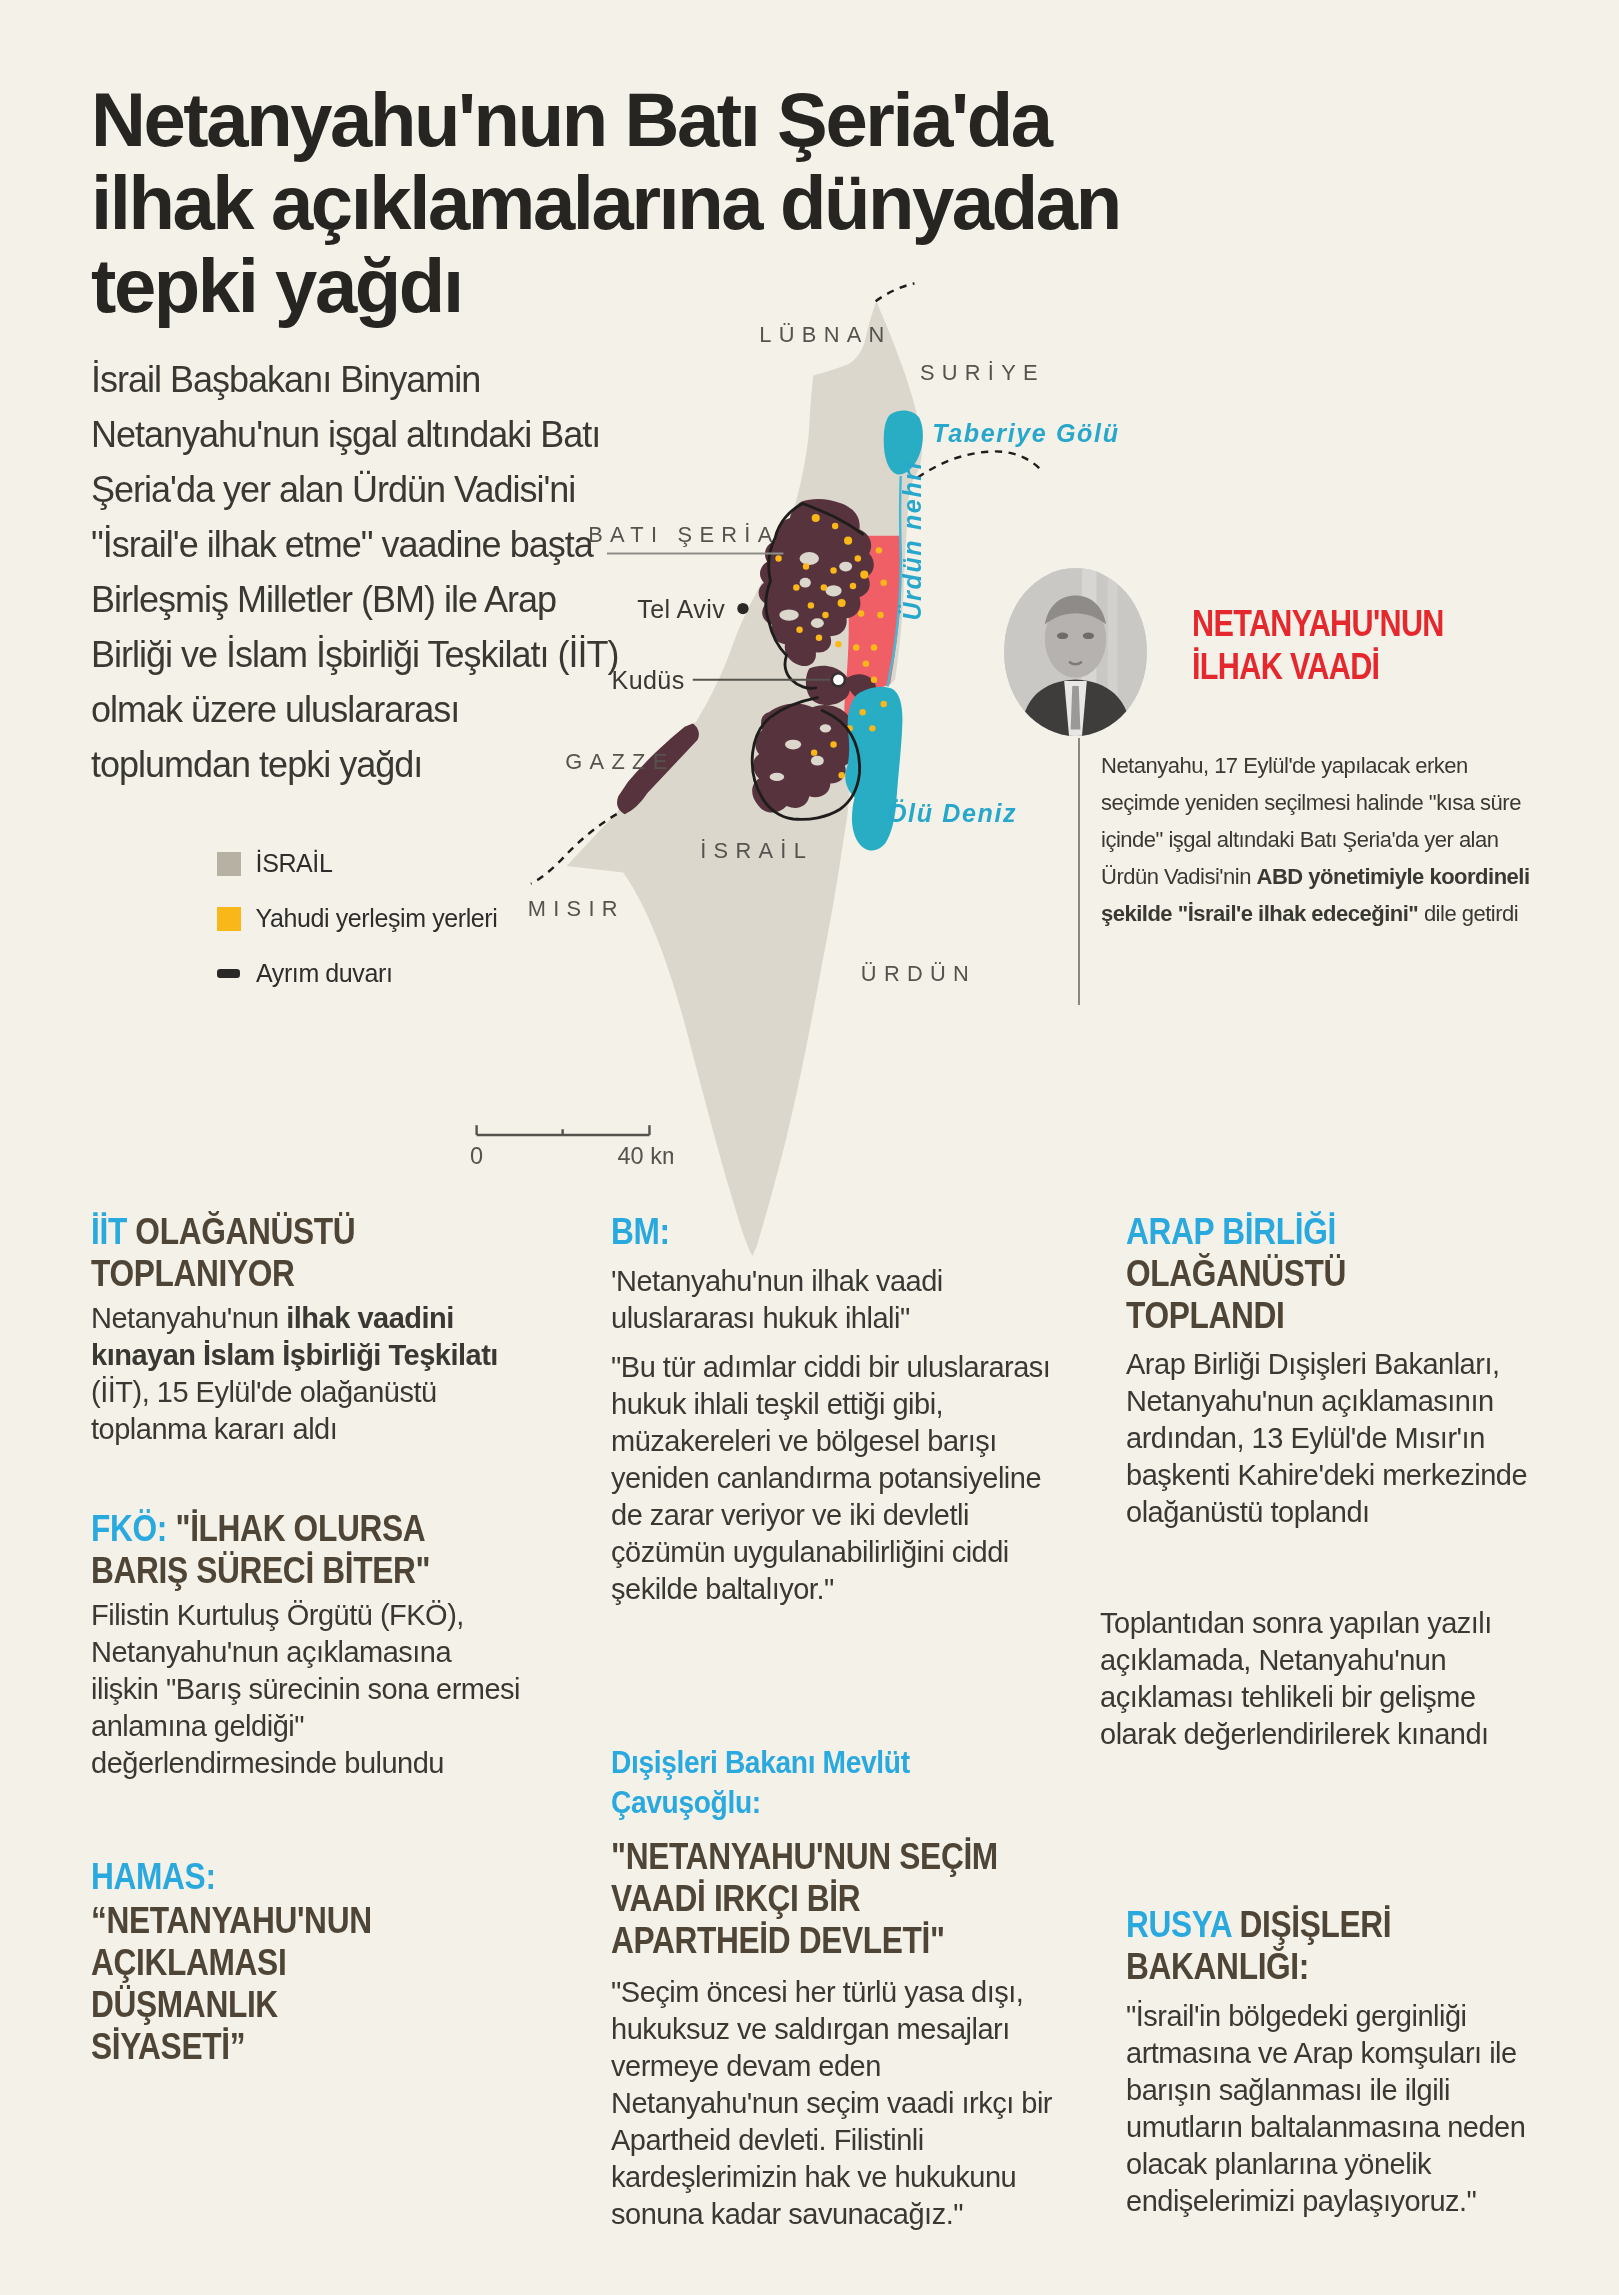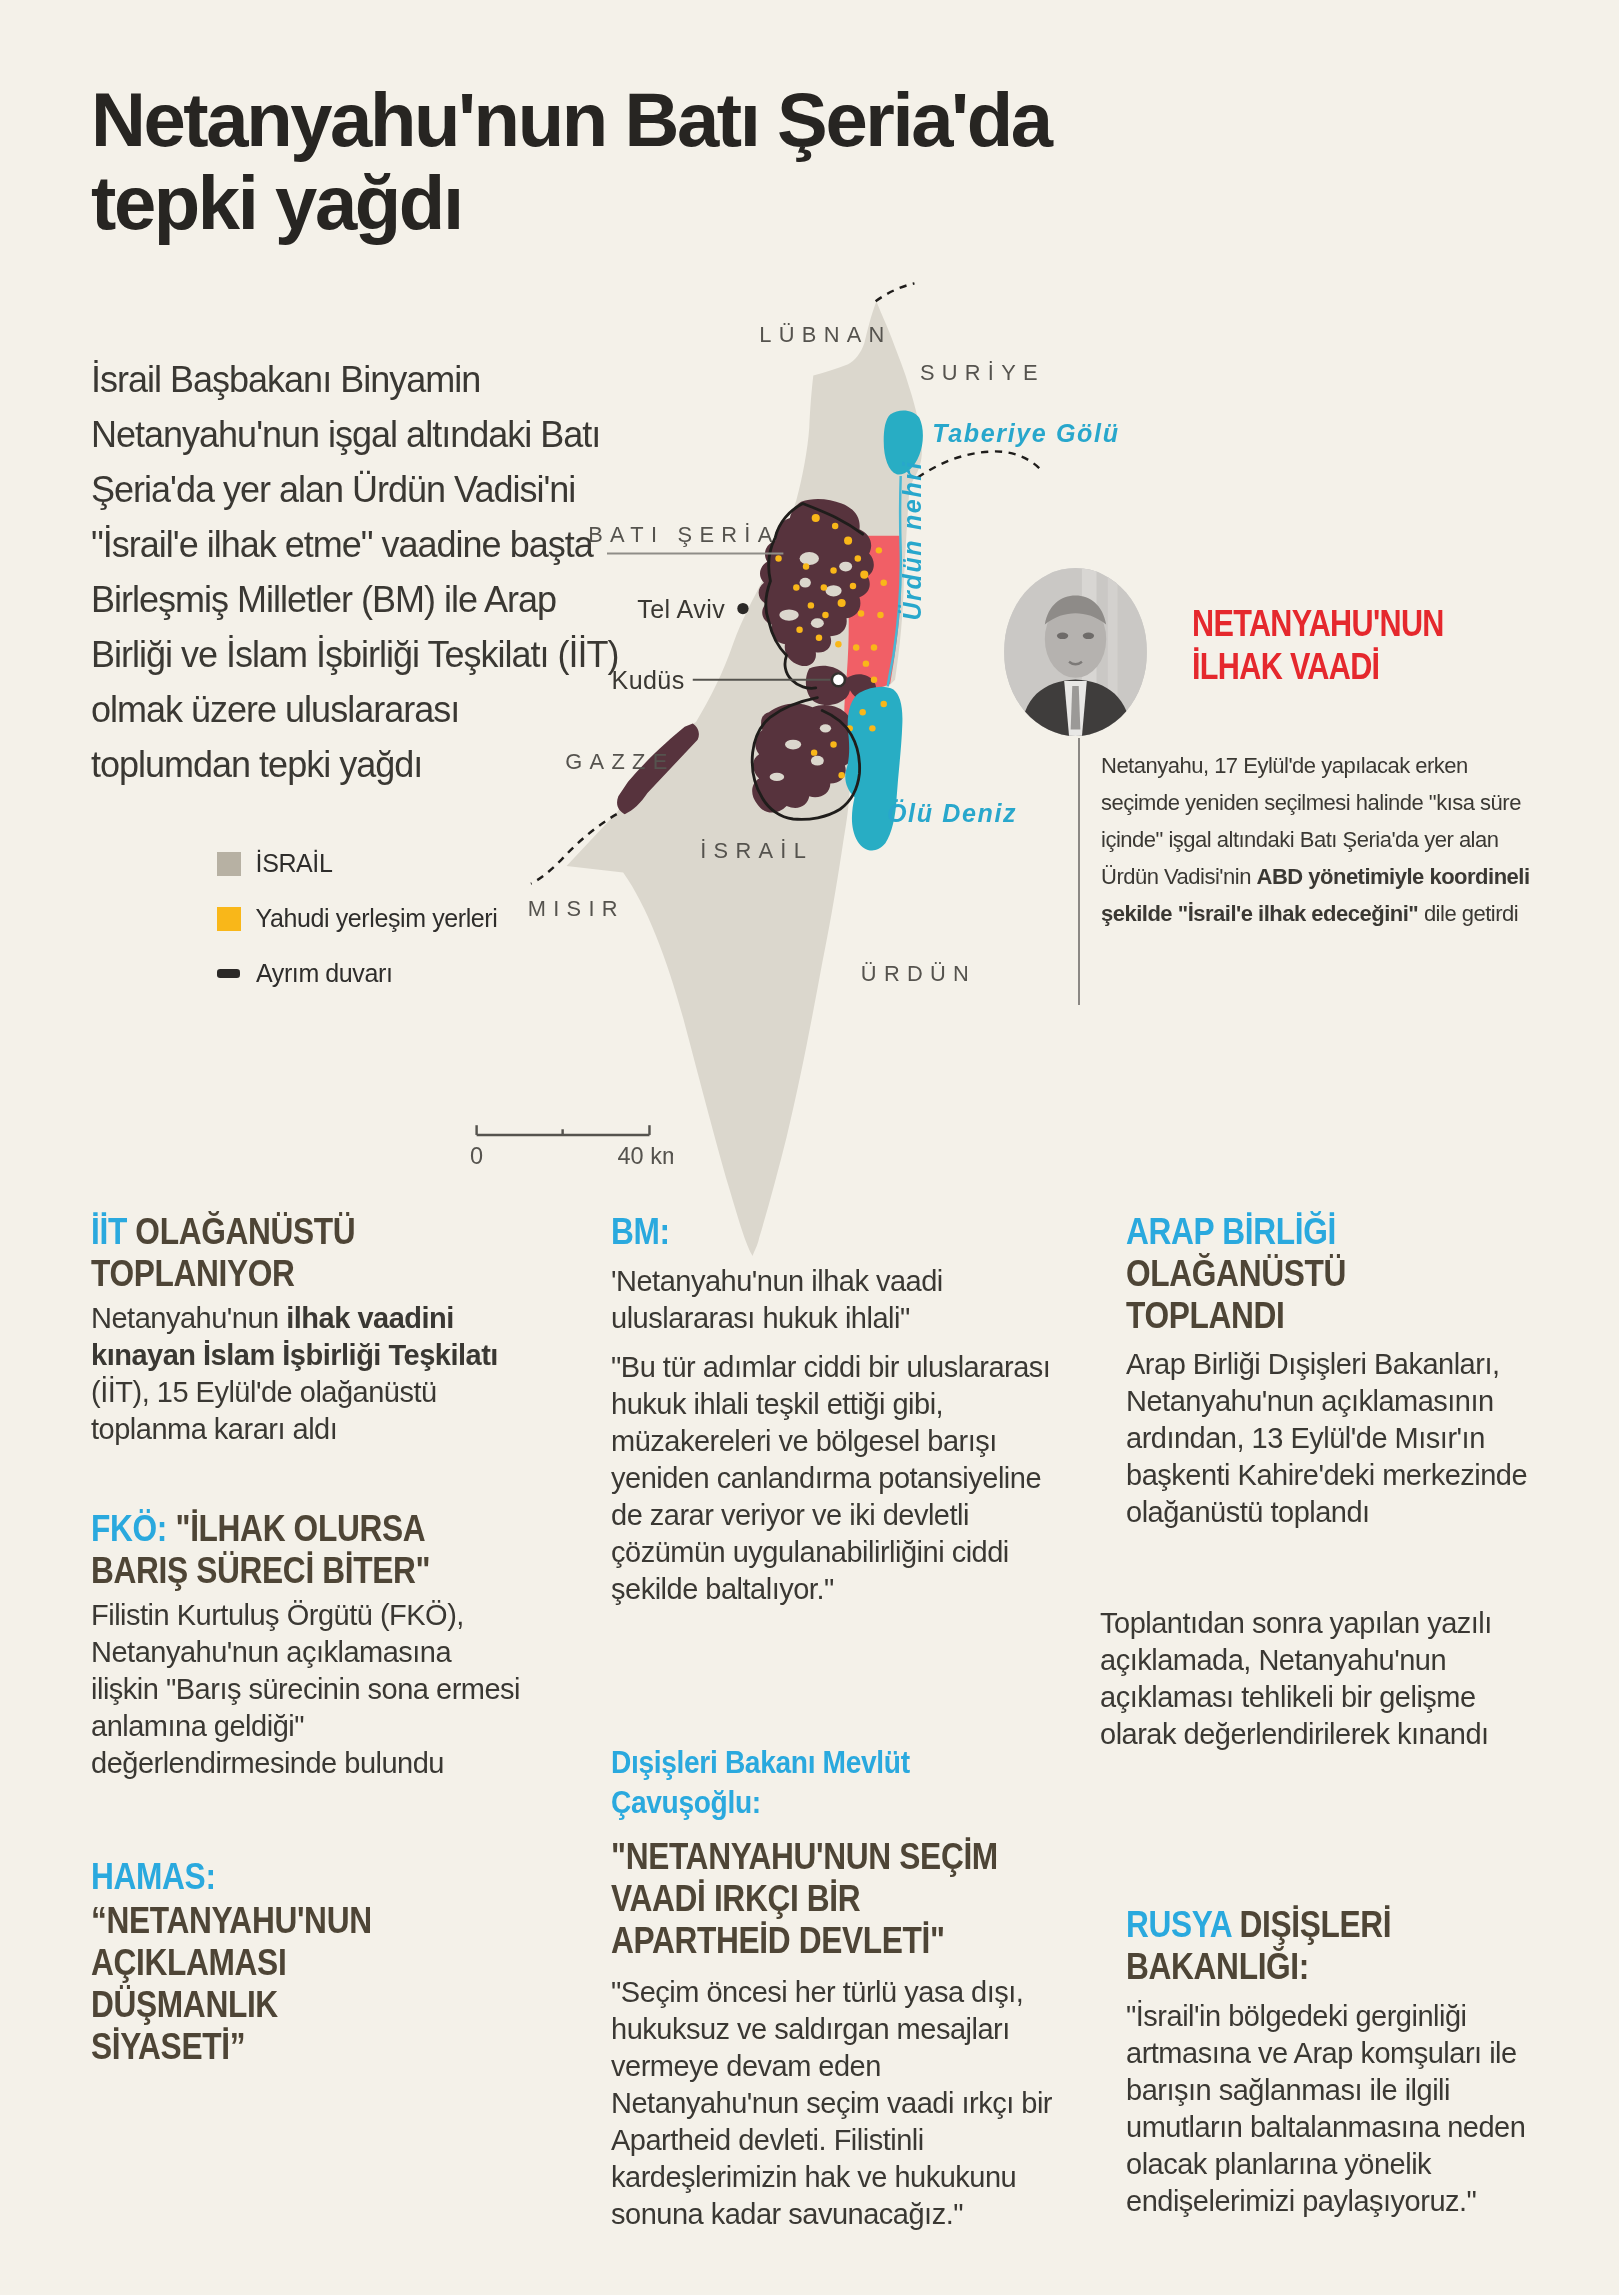--- a/index.html
+++ b/index.html
@@ -45,20 +45,21 @@
   .water-label{font-size:31px;font-style:italic;font-weight:600;fill:#28a7cc;letter-spacing:2px;
                font-family:"Liberation Sans",sans-serif;}
 </style>
 </head>
 <body>
 
 <div class="canvas">
 
   <div class="abs main-title">
     <div>Netanyahu'nun Batı Şeria'da</div>
+    <div>ilhak açıklamalarına dünyadan</div>
     <div>tepki yağdı</div>
   </div>
 
   <div class="abs intro">İsrail Başbakanı Binyamin Netanyahu'nun işgal altındaki Batı Şeria'da yer alan Ürdün Vadisi'ni "İsrail'e ilhak etme" vaadine başta Birleşmiş Milletler (BM) ile Arap Birliği ve İslam İşbirliği Teşkilatı (İİT) olmak üzere uluslararası toplumdan tepki yağdı</div>
 
   <svg class="abs" style="left:518px;top:275px;" width="623" height="1020" viewBox="640 340 770 1260">
 
     <path fill="#dbd7cd" d="
       M 1083,372
       C 1090,390 1096,402 1102,418

